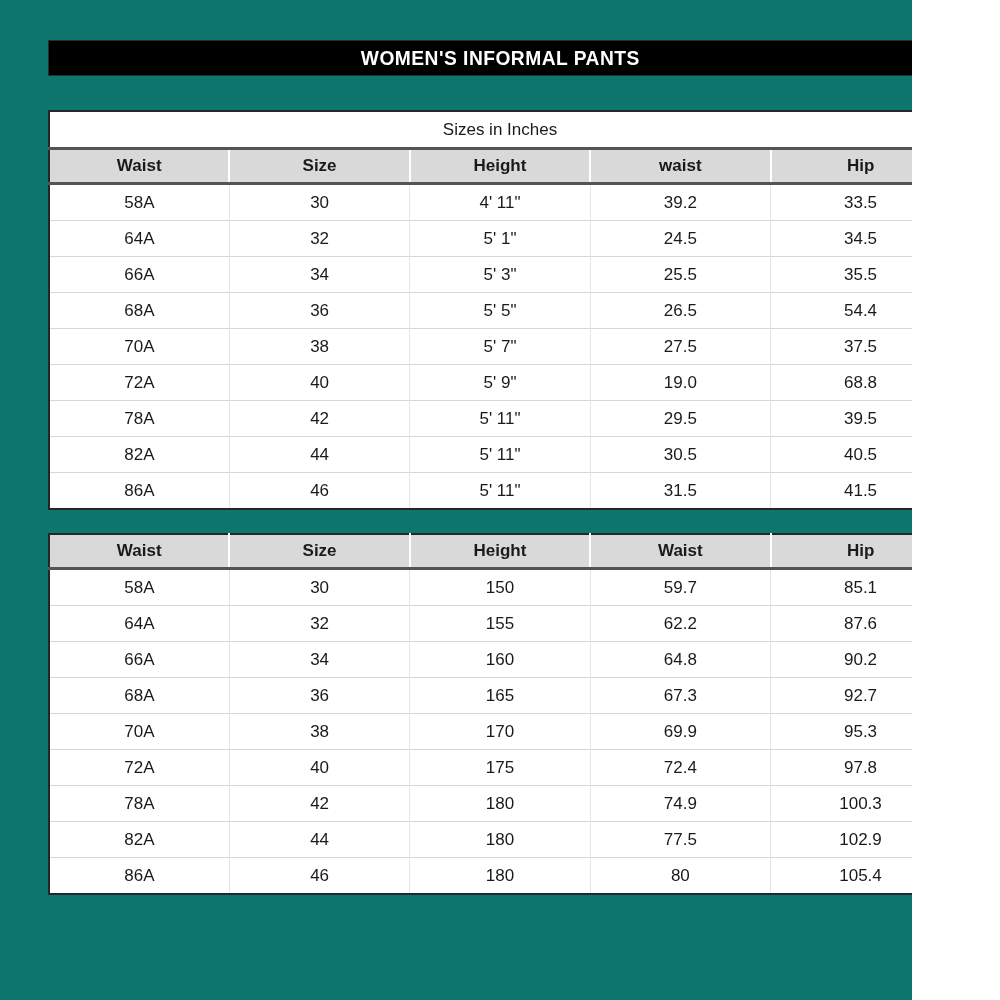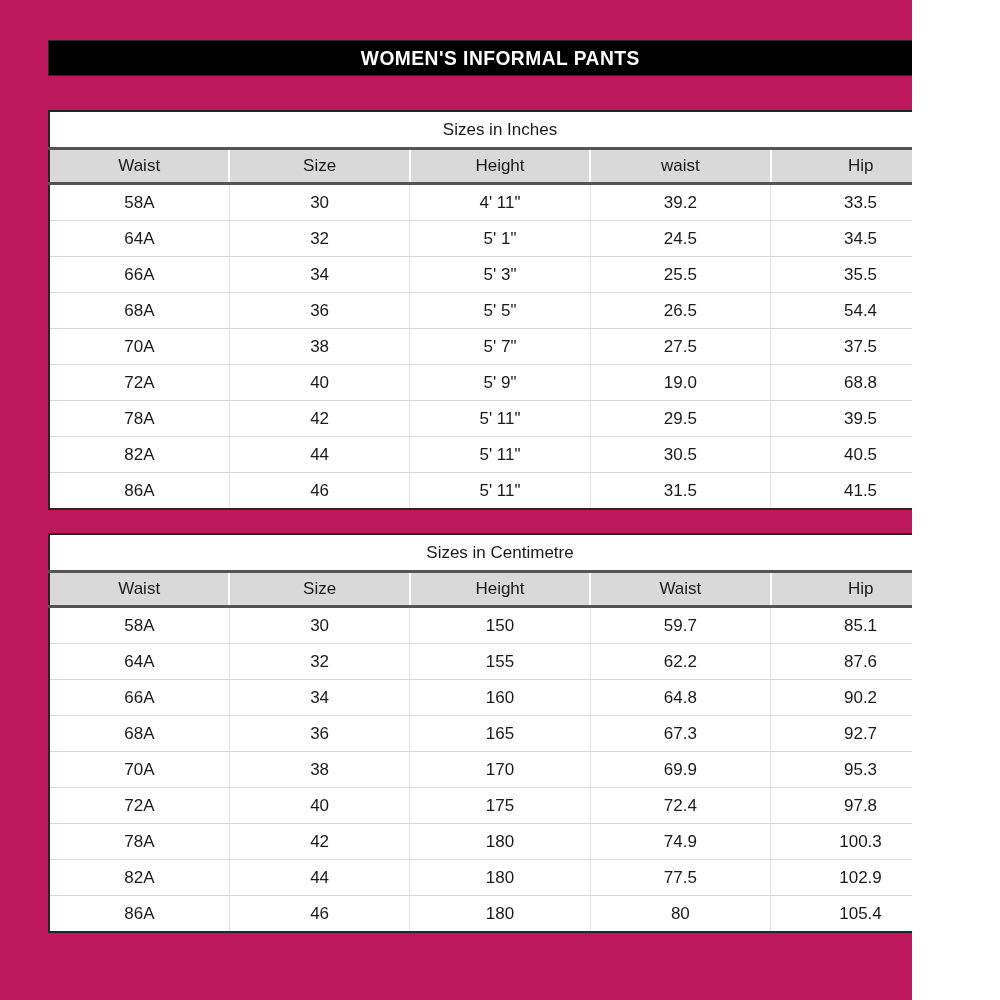--- a/index.html
+++ b/index.html
@@ -8,21 +8,21 @@
     background: #ffffff;
     width: 1000px;
     height: 1000px;
     font-family: "Liberation Sans", sans-serif;
     color: #1a1a1a;
   }
   .page {
     position: relative;
     width: 912px;
     height: 1000px;
-    background: #be185d;
+    background: #0f766e;
     overflow: hidden;
   }
   .banner {
     position: absolute;
     left: 48px;
     top: 40px;
     width: 904px;
     height: 36px;
     background: #000000;
     border: 1px solid #2b2b2b;
@@ -61,21 +61,21 @@
     height: 33px;
     background: #ffffff;
     border-bottom: 3px solid #545454;
     font-weight: normal;
   }
   .header-row th {
     height: 30px;
     background: #d9d9d9;
     border-bottom: 3px solid #545454;
     border-left: 2px solid #ffffff;
-    font-weight: normal;
+    font-weight: bold;
   }
   .header-row th:first-child { border-left: none; }
   .data-row td {
     height: 33px;
     border-top: 1px solid #d6d6d6;
     border-left: 1px solid #e4e4e4;
     background: #ffffff;
   }
   .data-row td:first-child { border-left: none; }
   .data-row:first-child td { border-top: none; }
@@ -178,23 +178,20 @@
 
   <table class="size-table table-cm">
     <colgroup>
       <col style="width:20%">
         <col style="width:20%">
         <col style="width:20%">
         <col style="width:20%">
         <col style="width:20%">
     </colgroup>
     <thead>
-      <tr class="title-row">
-        <td colspan="5">Sizes in Centimetre</td>
-      </tr>
       <tr class="header-row">
           <th>Waist</th>
           <th>Size</th>
           <th>Height</th>
           <th>Waist</th>
           <th>Hip</th>
         </tr>
     </thead>
     <tbody>
         <tr class="data-row">

